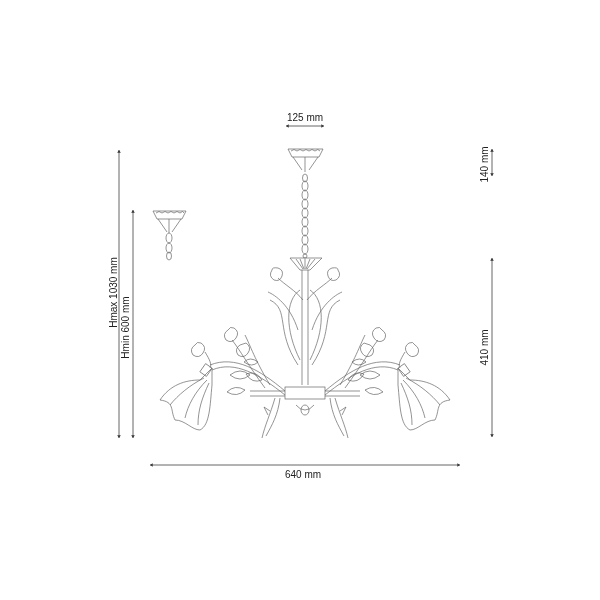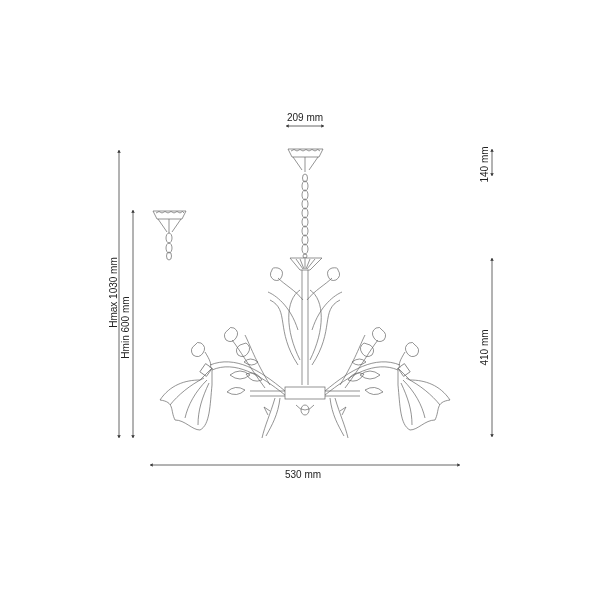--- a/index.html
+++ b/index.html
@@ -138,23 +138,23 @@
     <path d="M415,345 q6,4 2,10 q-6,4 -10,-2 q-4,-6 2,-10 q4,-2 6,2 Z"></path>
     <path d="M405,352 C400,360 398,365 400,368"></path>
     <path d="M398,368 L410,380 C425,380 440,385 450,400 C435,402 440,410 435,420 C425,420 418,430 410,430 C400,425 400,405 398,385 Z"></path>
     <path d="M406,378 C420,385 432,395 440,405"></path>
     <path d="M403,380 C415,392 422,405 425,418"></path>
     <path d="M401,383 C408,398 412,410 412,425"></path>
     <rect x="400" y="365" width="8" height="10" transform="rotate(-35 404 370)"></rect>
   </g>
 </svg>
 
-<div class="dim-label" style="left:287px; top:112px;">209 mm</div>
+<div class="dim-label" style="left:287px; top:112px;">125 mm</div>
 
 <div class="dim-label vert" style="left:68px; top:287px; width:90px; text-align:center;">Hmax 1030 mm</div>
 
 <div class="dim-label vert" style="left:90px; top:322px; width:70px; text-align:center;">Hmin 600 mm</div>
 
 <div class="dim-label vert" style="left:459px; top:159px; width:50px; text-align:center;">140 mm</div>
 
 <div class="dim-label vert" style="left:459px; top:342px; width:50px; text-align:center;">410 mm</div>
 
-<div class="dim-label" style="left:285px; top:469px;">530 mm</div>
+<div class="dim-label" style="left:285px; top:469px;">640 mm</div>
 
 </body></html>

